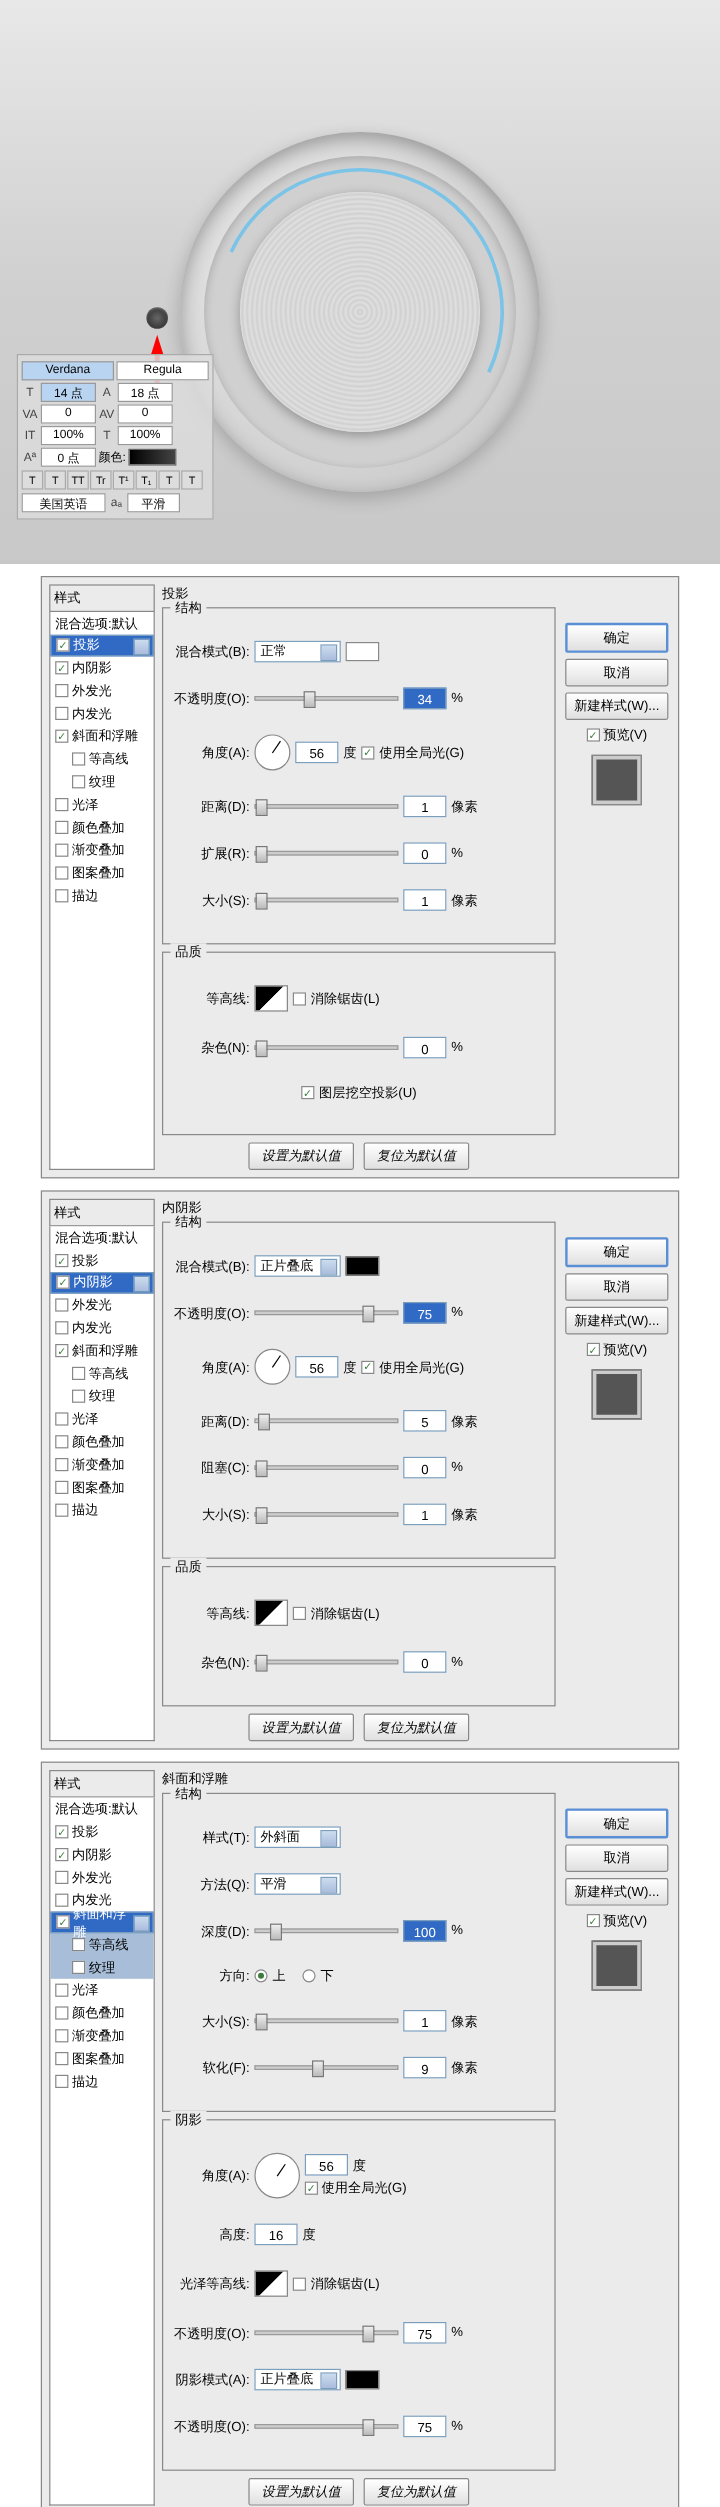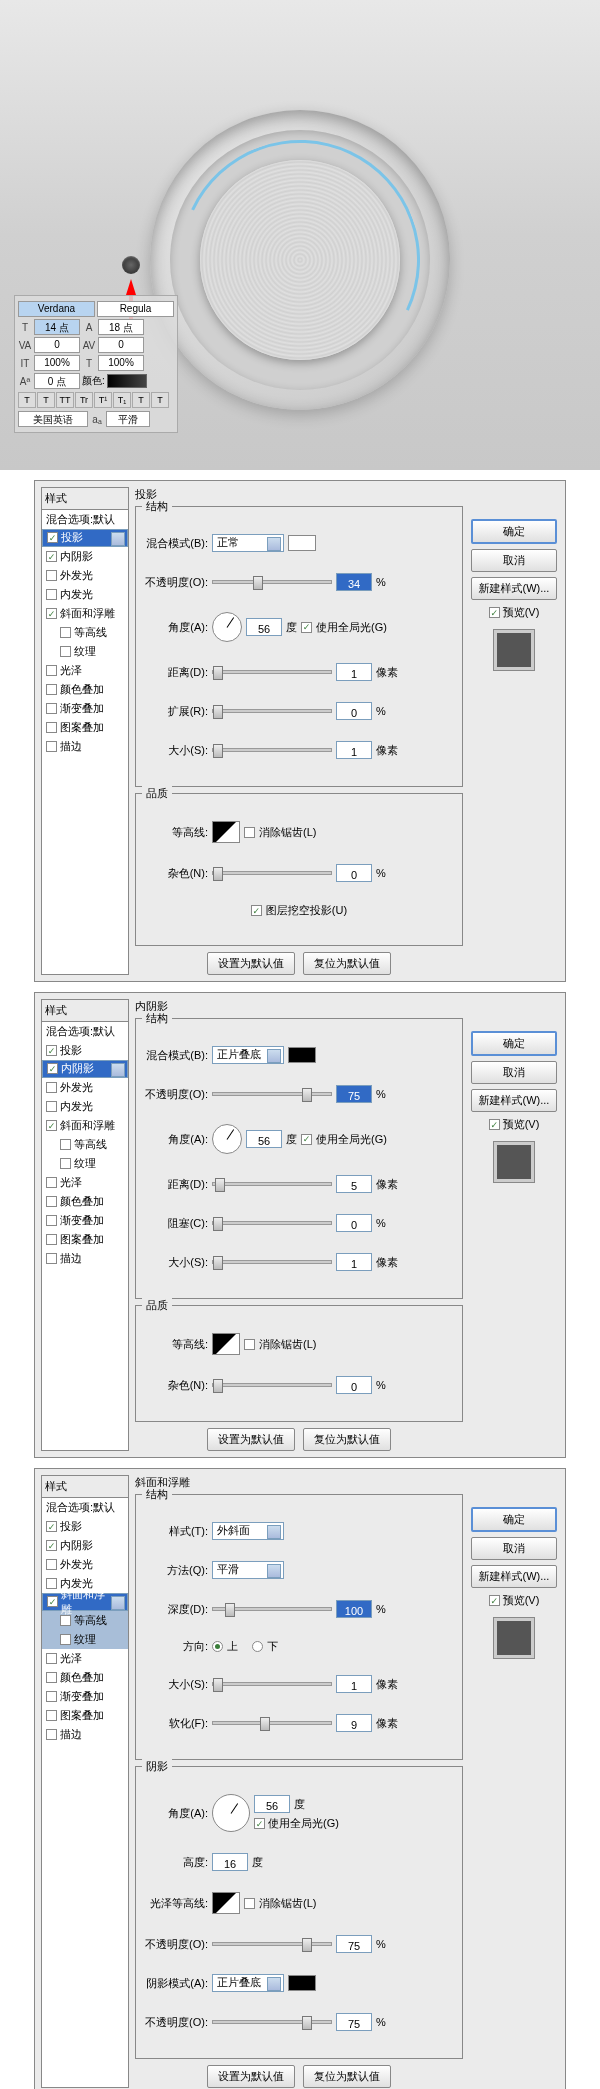--- a/index.html
+++ b/index.html
@@ -47,21 +47,21 @@
 .slider-thumb { position: absolute; top: -5px; width: 10px; height: 14px; background: linear-gradient(#eee, #bbb); border: 1px solid #777; }
 .num { width: 36px; height: 18px; background: #fff; border: 1px solid #7b9ebd; text-align: center; font-size: 11px; padding: 4px; }
 .num.blue { background: #316ac5; color: #fff; }
 .unit { font-size: 11px; }
 .angle-widget { width: 30px; height: 30px; border: 1px solid #888; border-radius: 50%; background: #fff; position: relative; }
 .angle-line { position: absolute; left: 50%; top: 50%; width: 12px; height: 1px; background: #000; transform-origin: left center; transform: rotate(-56deg); }
 .contour-sw { width: 28px; height: 22px; background: linear-gradient(135deg, #000 49%, #fff 51%); border: 1px solid #888; }
 .color-sw { width: 28px; height: 16px; background: #000; border: 1px solid #888; display: inline-block; }
 .radio { width: 11px; height: 11px; border: 1px solid #888; border-radius: 50%; background: #fff; display: inline-flex; align-items: center; justify-content: center; }
 .radio.on::after { content: ""; width: 5px; height: 5px; background: #3a7d3a; border-radius: 50%; }
-.btn-row { display: flex; gap: 8px; justify-content: center; margin-top: 6px; }
+.btn-row { display: flex; gap: 8px; justify-content: center; margin-top: 6px; font-style: italic; }
 .btn { background: linear-gradient(#fff, #e0e0e0); border: 1px solid #888; padding: 3px 10px; font-size: 11px; cursor: default; border-radius: 2px; }
 
 .actions-col { width: 90px; display: flex; flex-direction: column; gap: 5px; align-items: center; }
 .act-btn { width: 86px; background: linear-gradient(#fff, #e0e0e0); border: 1px solid #888; padding: 3px 2px; font-size: 11px; text-align: center; border-radius: 2px; }
 .act-btn.primary { border: 2px solid #5a8fd6; margin-top: 32px; }
 .preview-chk { display: flex; align-items: center; gap: 3px; font-size: 11px; }
 .preview-sw { width: 42px; height: 42px; background: #555; border: 1px solid #888; margin-top: 4px; box-shadow: inset 0 0 0 3px #ccc; }
 </style>
 </head>
 <body>

